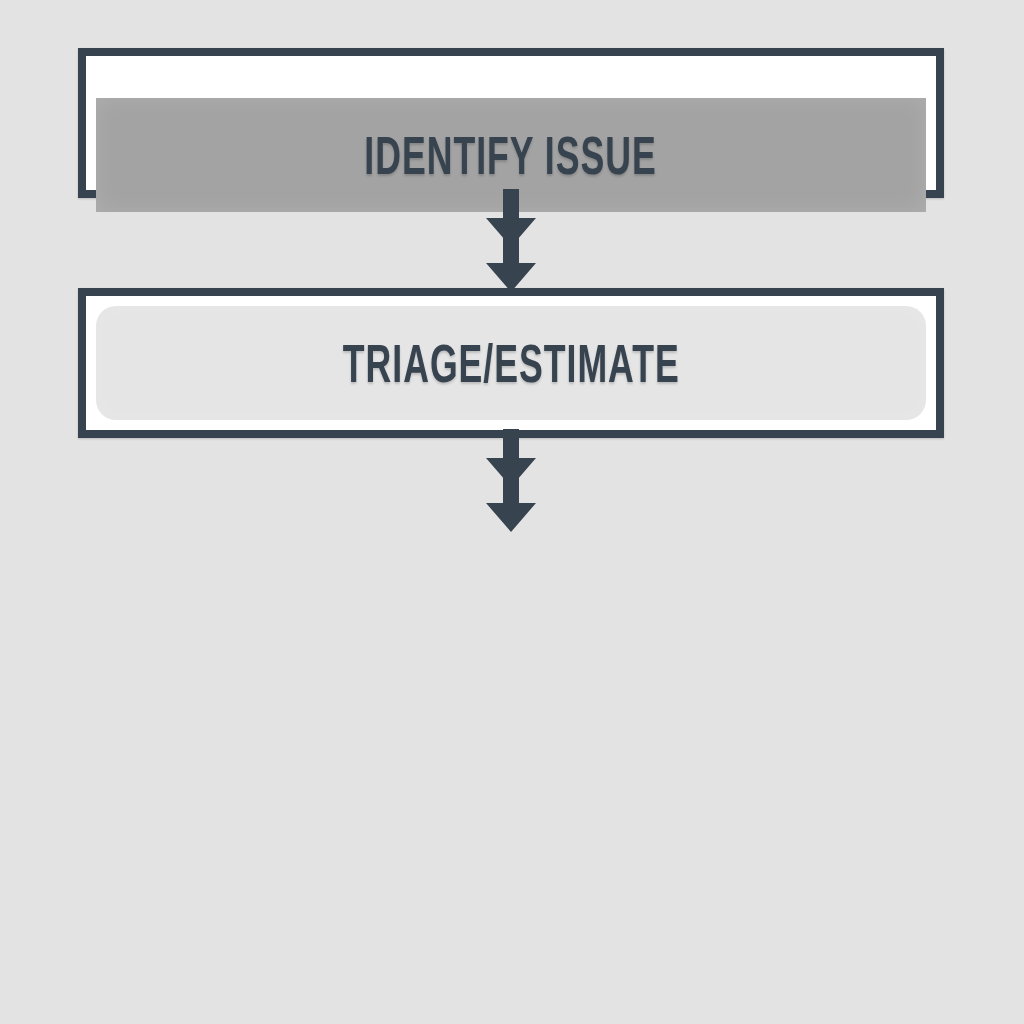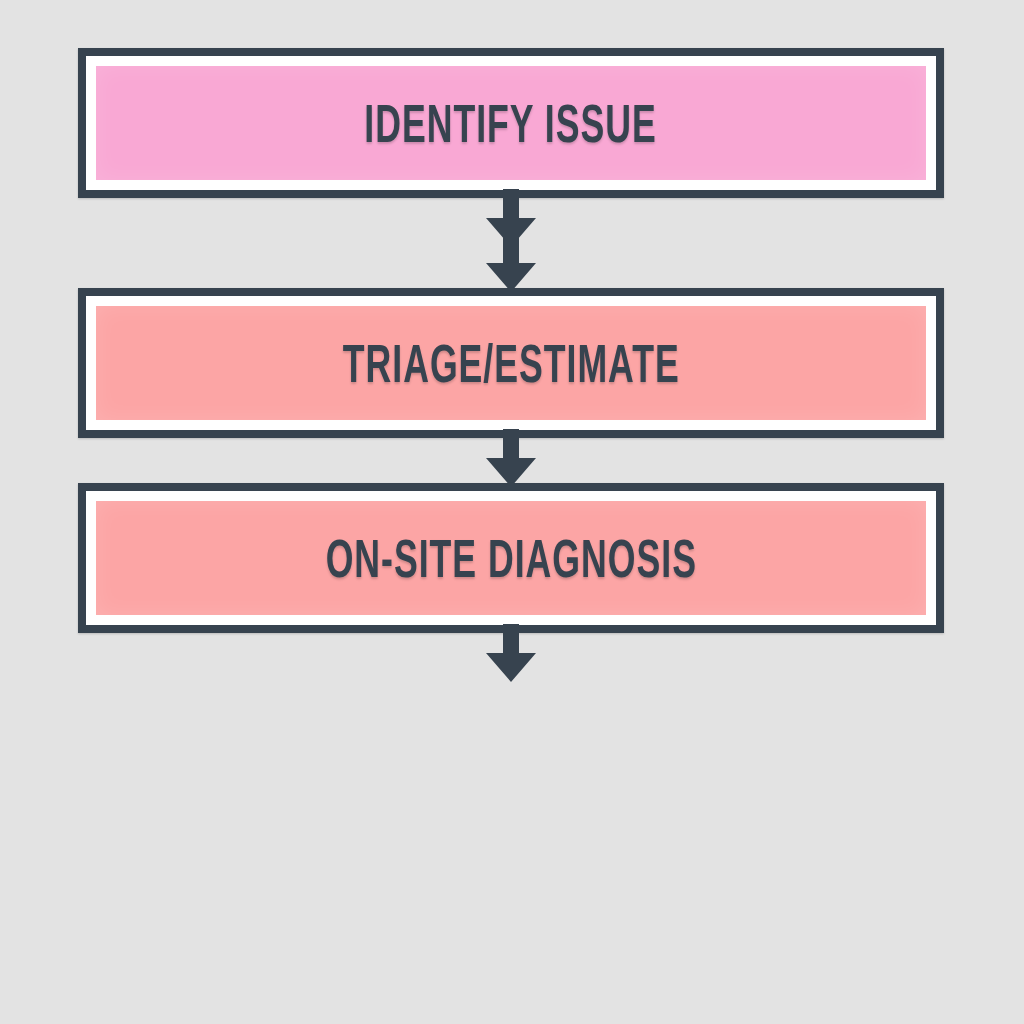--- a/index.html
+++ b/index.html
@@ -51,22 +51,22 @@
     position: relative;
     box-sizing: border-box;
     width: 100%;
     height: 100%;
     display: flex;
     align-items: center;
     justify-content: center;
     background: #aab0b8;
     box-shadow: inset 0 0 22px rgba(255,255,255,0.13);
   }
-  .node-fill.accent { background: #f9a8d4; }
-  .node-fill.muted  { background: #fca5a5; }
+  .node-fill.accent { background: #a3a3a3; margin-top: 32px; }
+  .node-fill.muted  { background: #e5e5e5; border-radius: 20px; }
 
   .node-label {
     font-family: "Liberation Sans Narrow", "Liberation Sans", sans-serif;
     font-weight: 700;
     font-size: 54px;
     line-height: 1;
     letter-spacing: 1.5px;
     color: #37434f;
     text-transform: uppercase;
     transform: scaleX(0.66);
@@ -125,27 +125,20 @@
         </div>
       </div>
     </div>
 
     <div class="connector">
       <svg class="arrow-svg" width="62" height="62" viewBox="0 0 62 62">
         <path d="M23 0 H39 V29 H56 L31 58 L6 29 H23 Z" fill="#37434f"></path>
       </svg>
     </div>
 
-    <div class="node-wrap">
-      <div class="node">
-        <div class="node-fill muted">
-          <span class="node-label">ON-SITE DIAGNOSIS</span>
-        </div>
-      </div>
-    </div>
 
     <div class="connector">
       <svg class="arrow-svg" width="62" height="62" viewBox="0 0 62 62">
         <path d="M23 0 H39 V29 H56 L31 58 L6 29 H23 Z" fill="#37434f"></path>
       </svg>
     </div>
 
 
   </div>
 </div>

